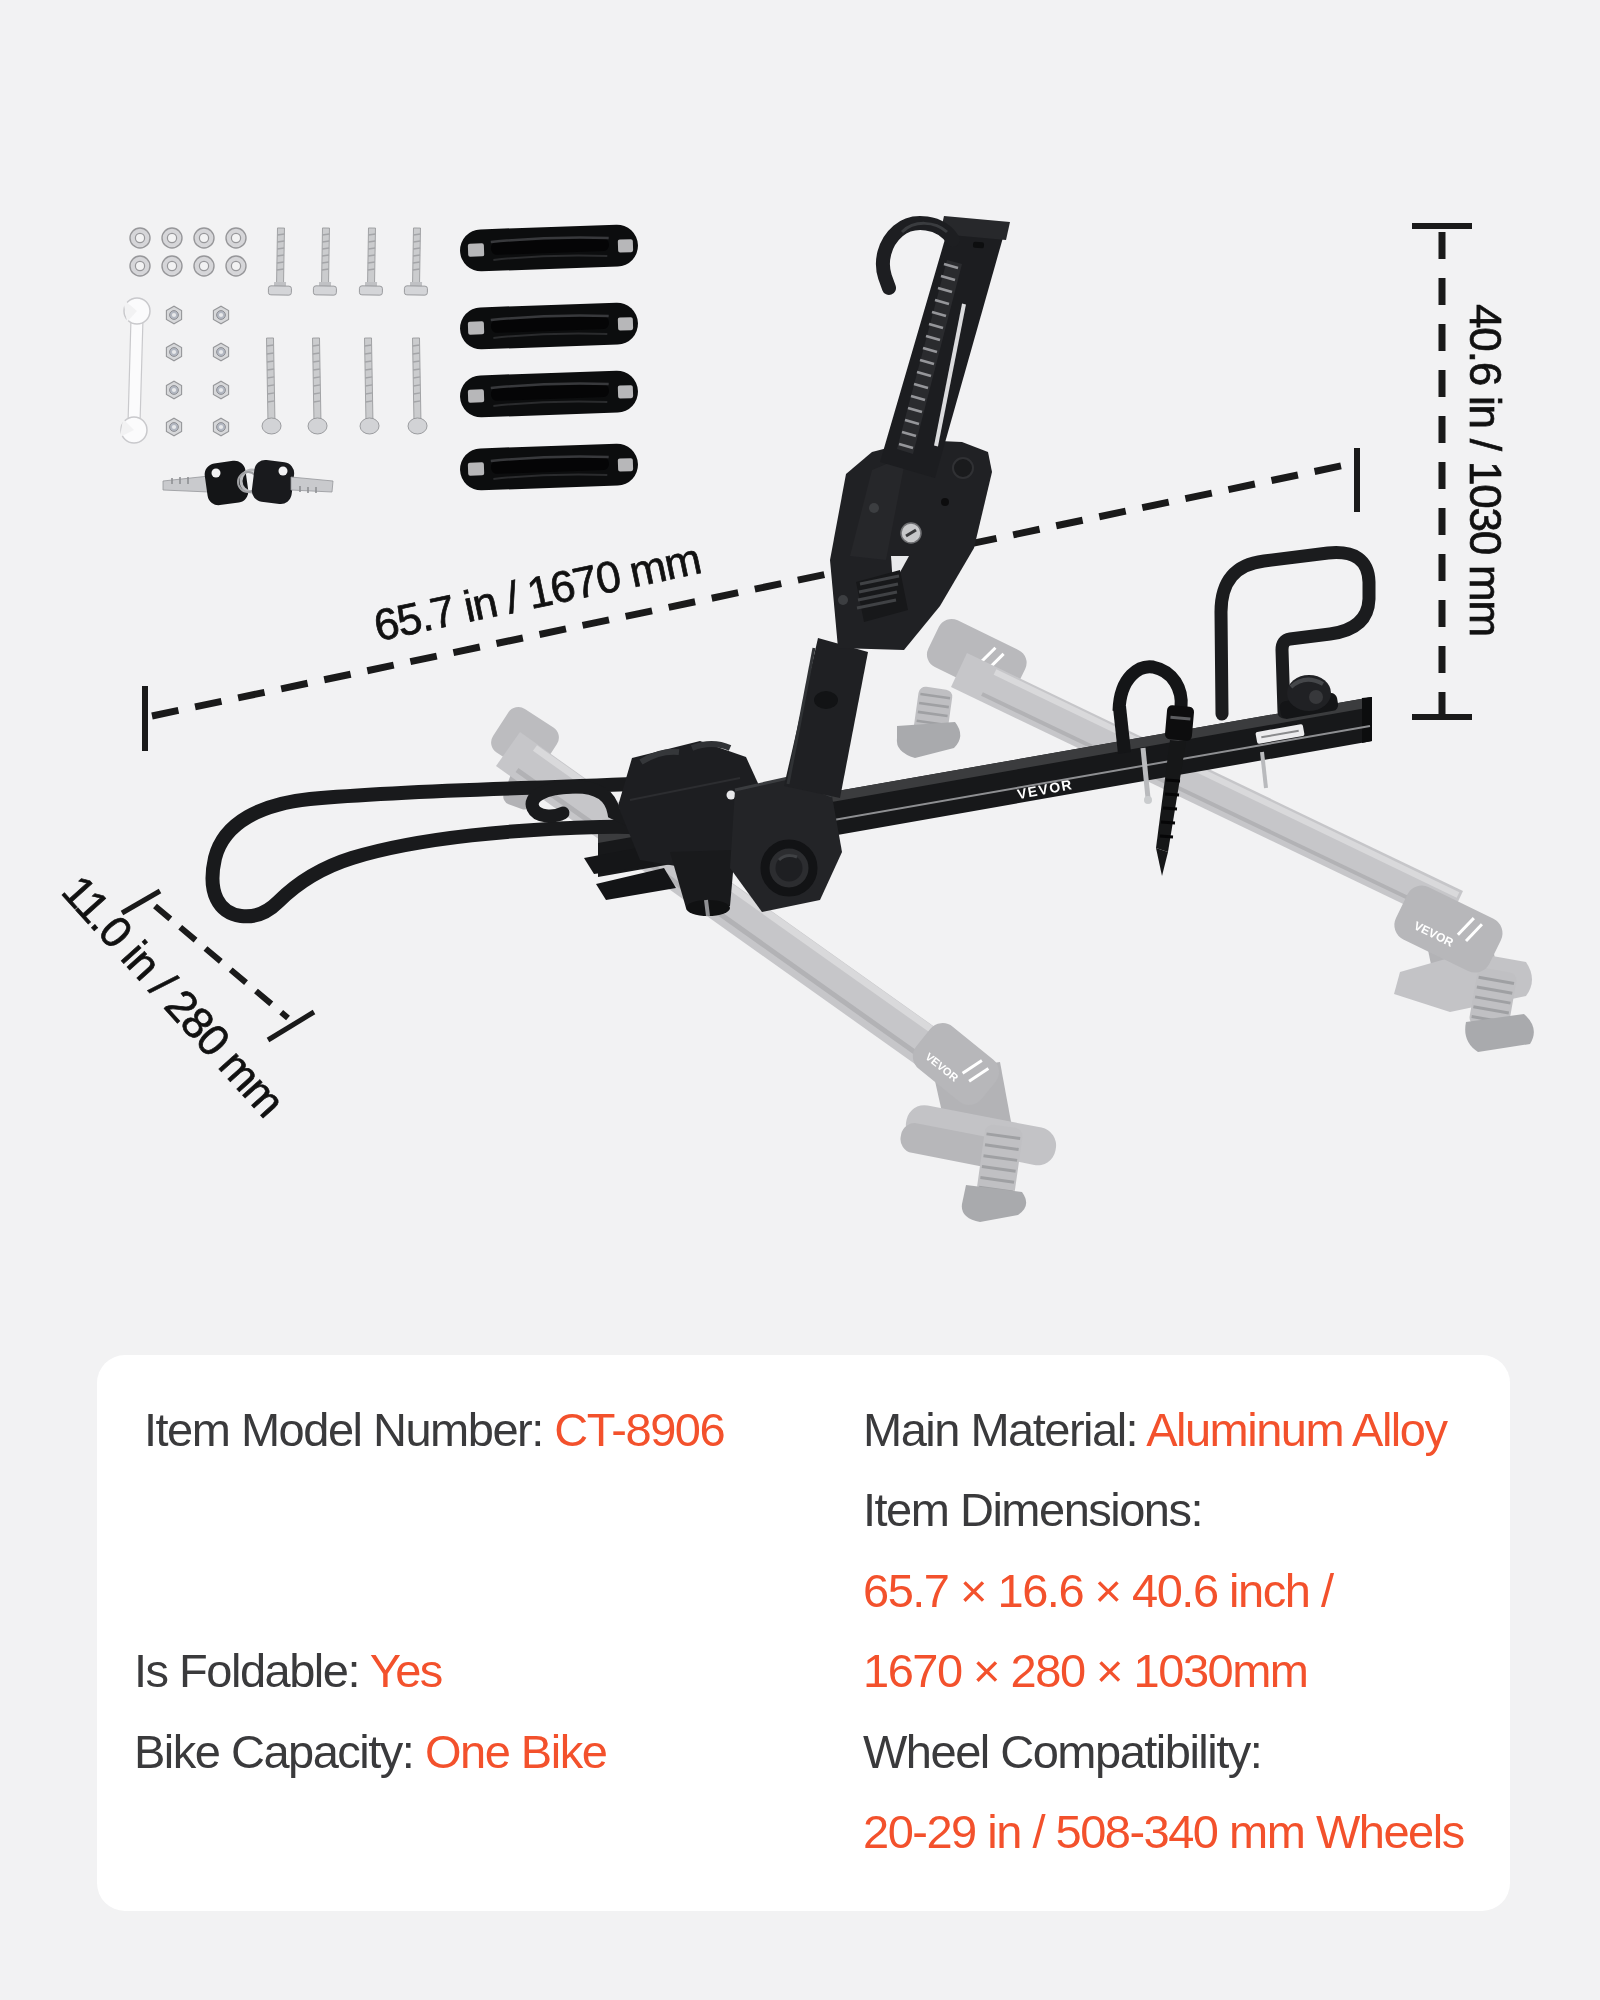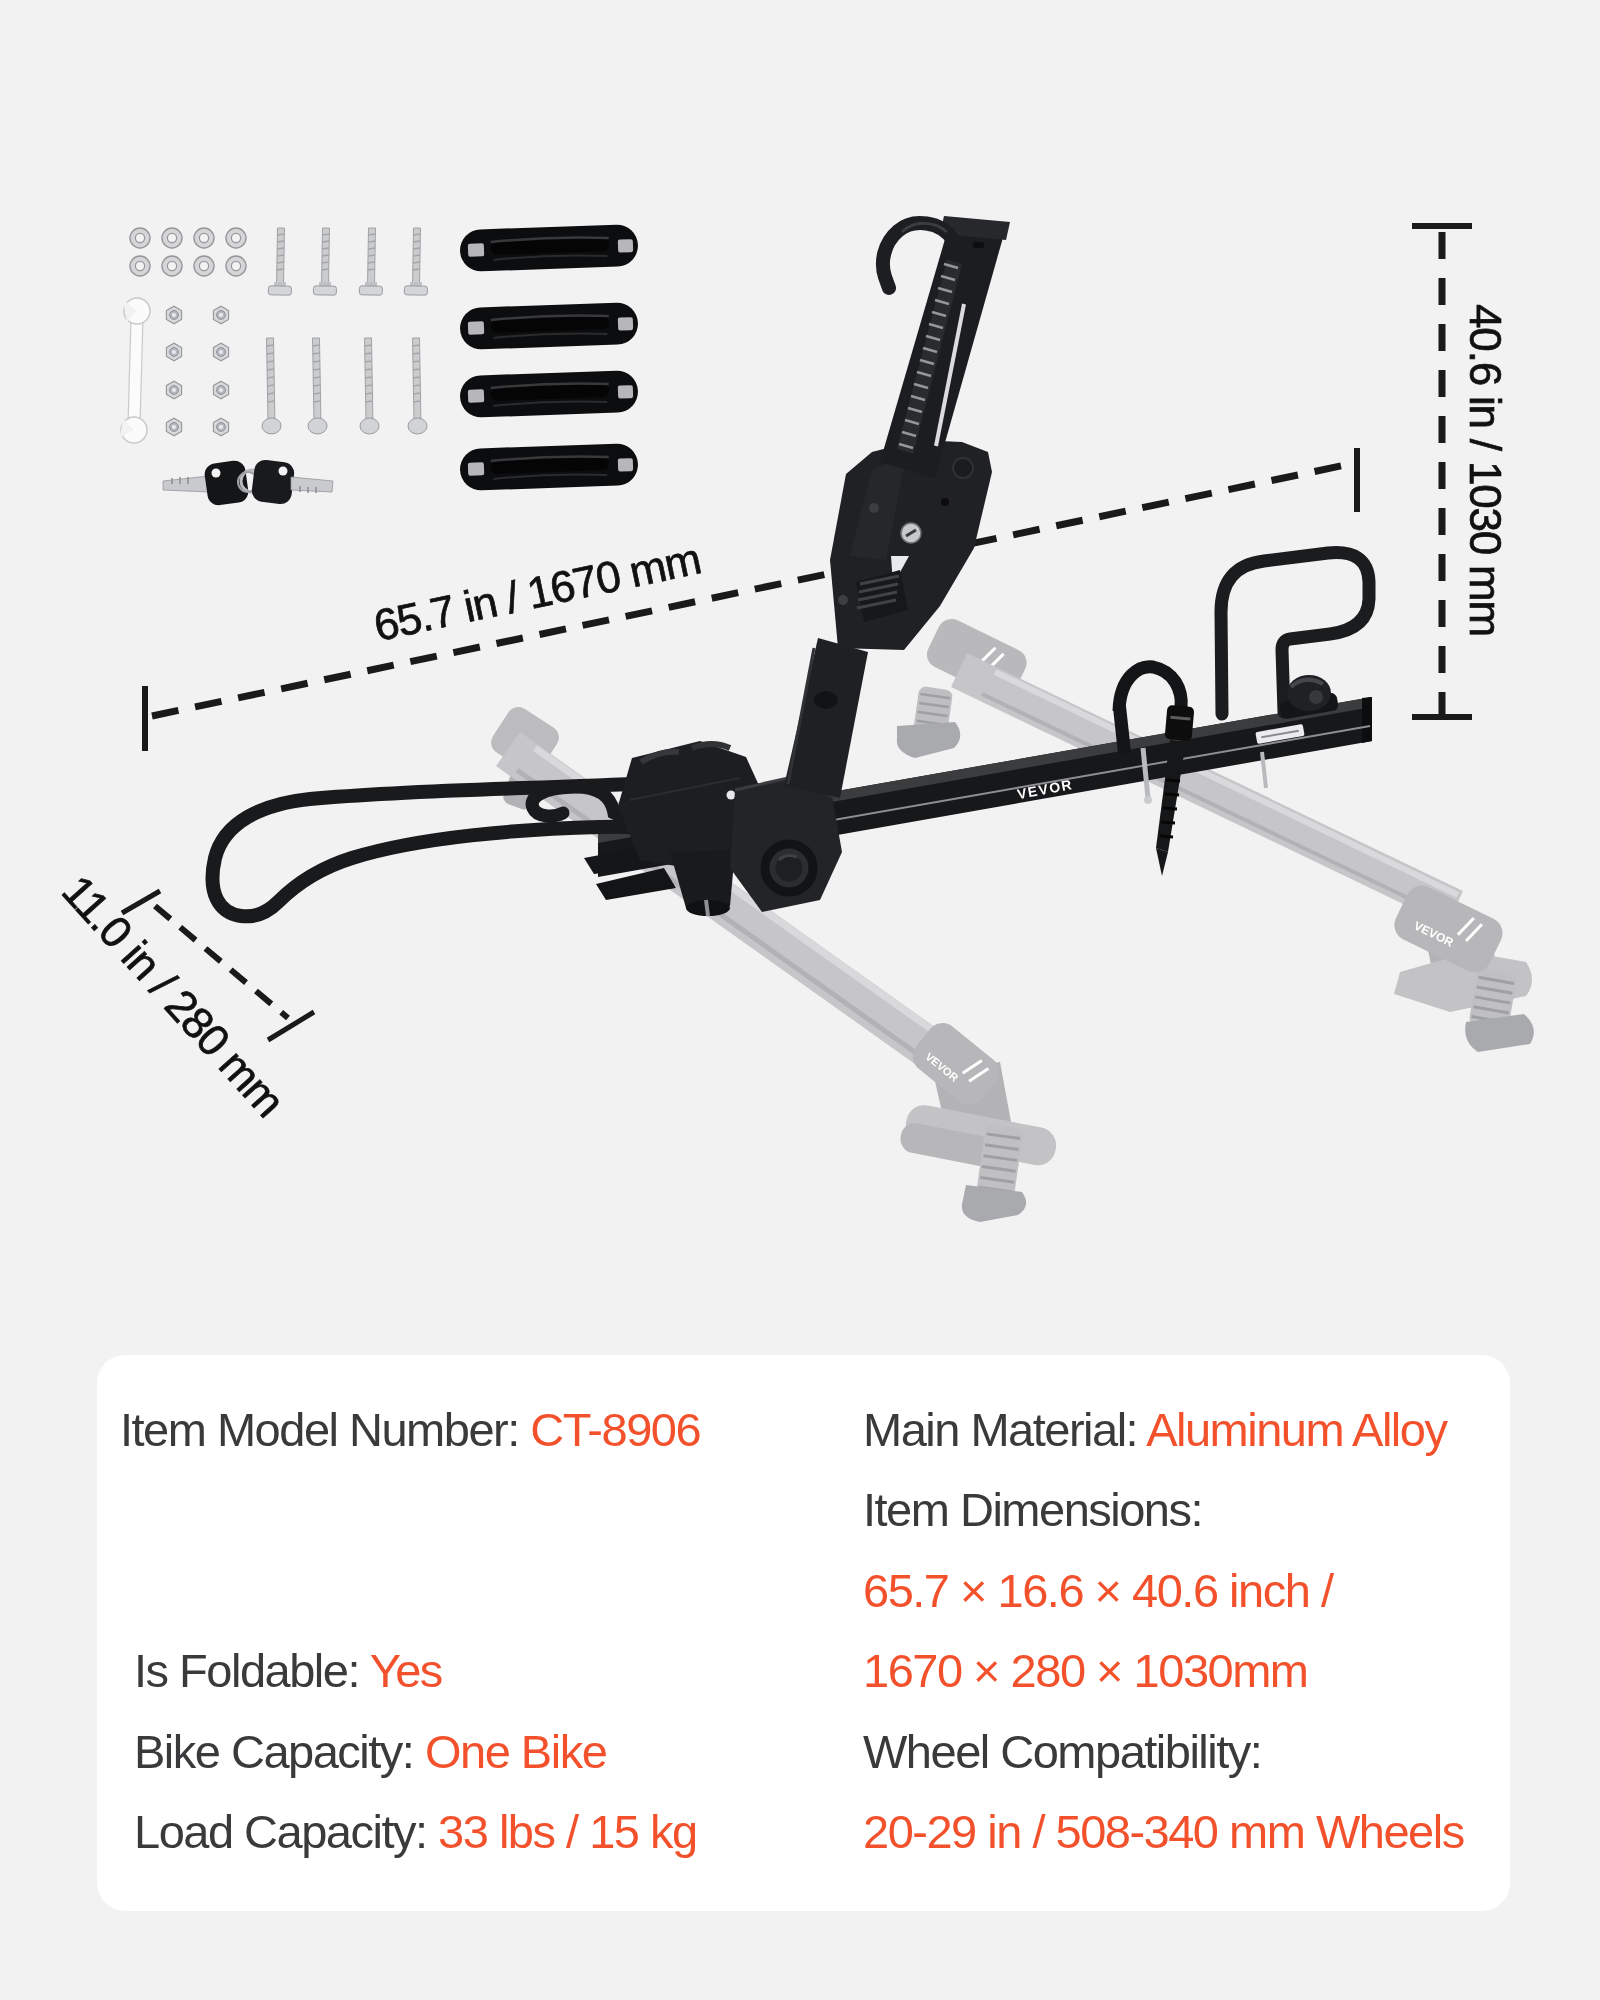--- a/index.html
+++ b/index.html
@@ -310,23 +310,22 @@
             <line x1="316" y1="487" x2="316" y2="493"></line>
           </g>
   </g>
   <use href="#bracket" transform="translate(549,248) rotate(-2)"></use>
   <use href="#bracket" transform="translate(549,326) rotate(-2)"></use>
   <use href="#bracket" transform="translate(549,394) rotate(-2)"></use>
   <use href="#bracket" transform="translate(549,467) rotate(-2)"></use>
 </g>
 </svg>
 <div class="card"></div>
-<div class="row" style="left:120px;top:1402px">Item Model Number: <span class="v">CT-8906</span></div>
+<div class="row" style="left:144px;top:1402px">Item Model Number: <span class="v">CT-8906</span></div>
 <div class="row" style="left:134px;top:1724px">Bike Capacity: <span class="v">One Bike</span></div>
 <div class="row" style="left:134px;top:1643px">Is Foldable: <span class="v">Yes</span></div>
-<div class="row" style="left:134px;top:1804px">Load Capacity: <span class="v">33 lbs / 15 kg</span></div>
 <div class="row" style="left:863px;top:1402px">Main Material: <span class="v">Aluminum Alloy</span></div>
 <div class="row" style="left:863px;top:1482px">Item Dimensions:</div>
 <div class="row v" style="left:863px;top:1563px">65.7 × 16.6 × 40.6 inch /</div>
 <div class="row v" style="left:863px;top:1643px">1670 × 280 × 1030mm</div>
 <div class="row" style="left:863px;top:1724px">Wheel Compatibility:</div>
 <div class="row v" style="left:863px;top:1804px">20-29 in / 508-340 mm Wheels</div>
 </div>
 
 </body></html>

